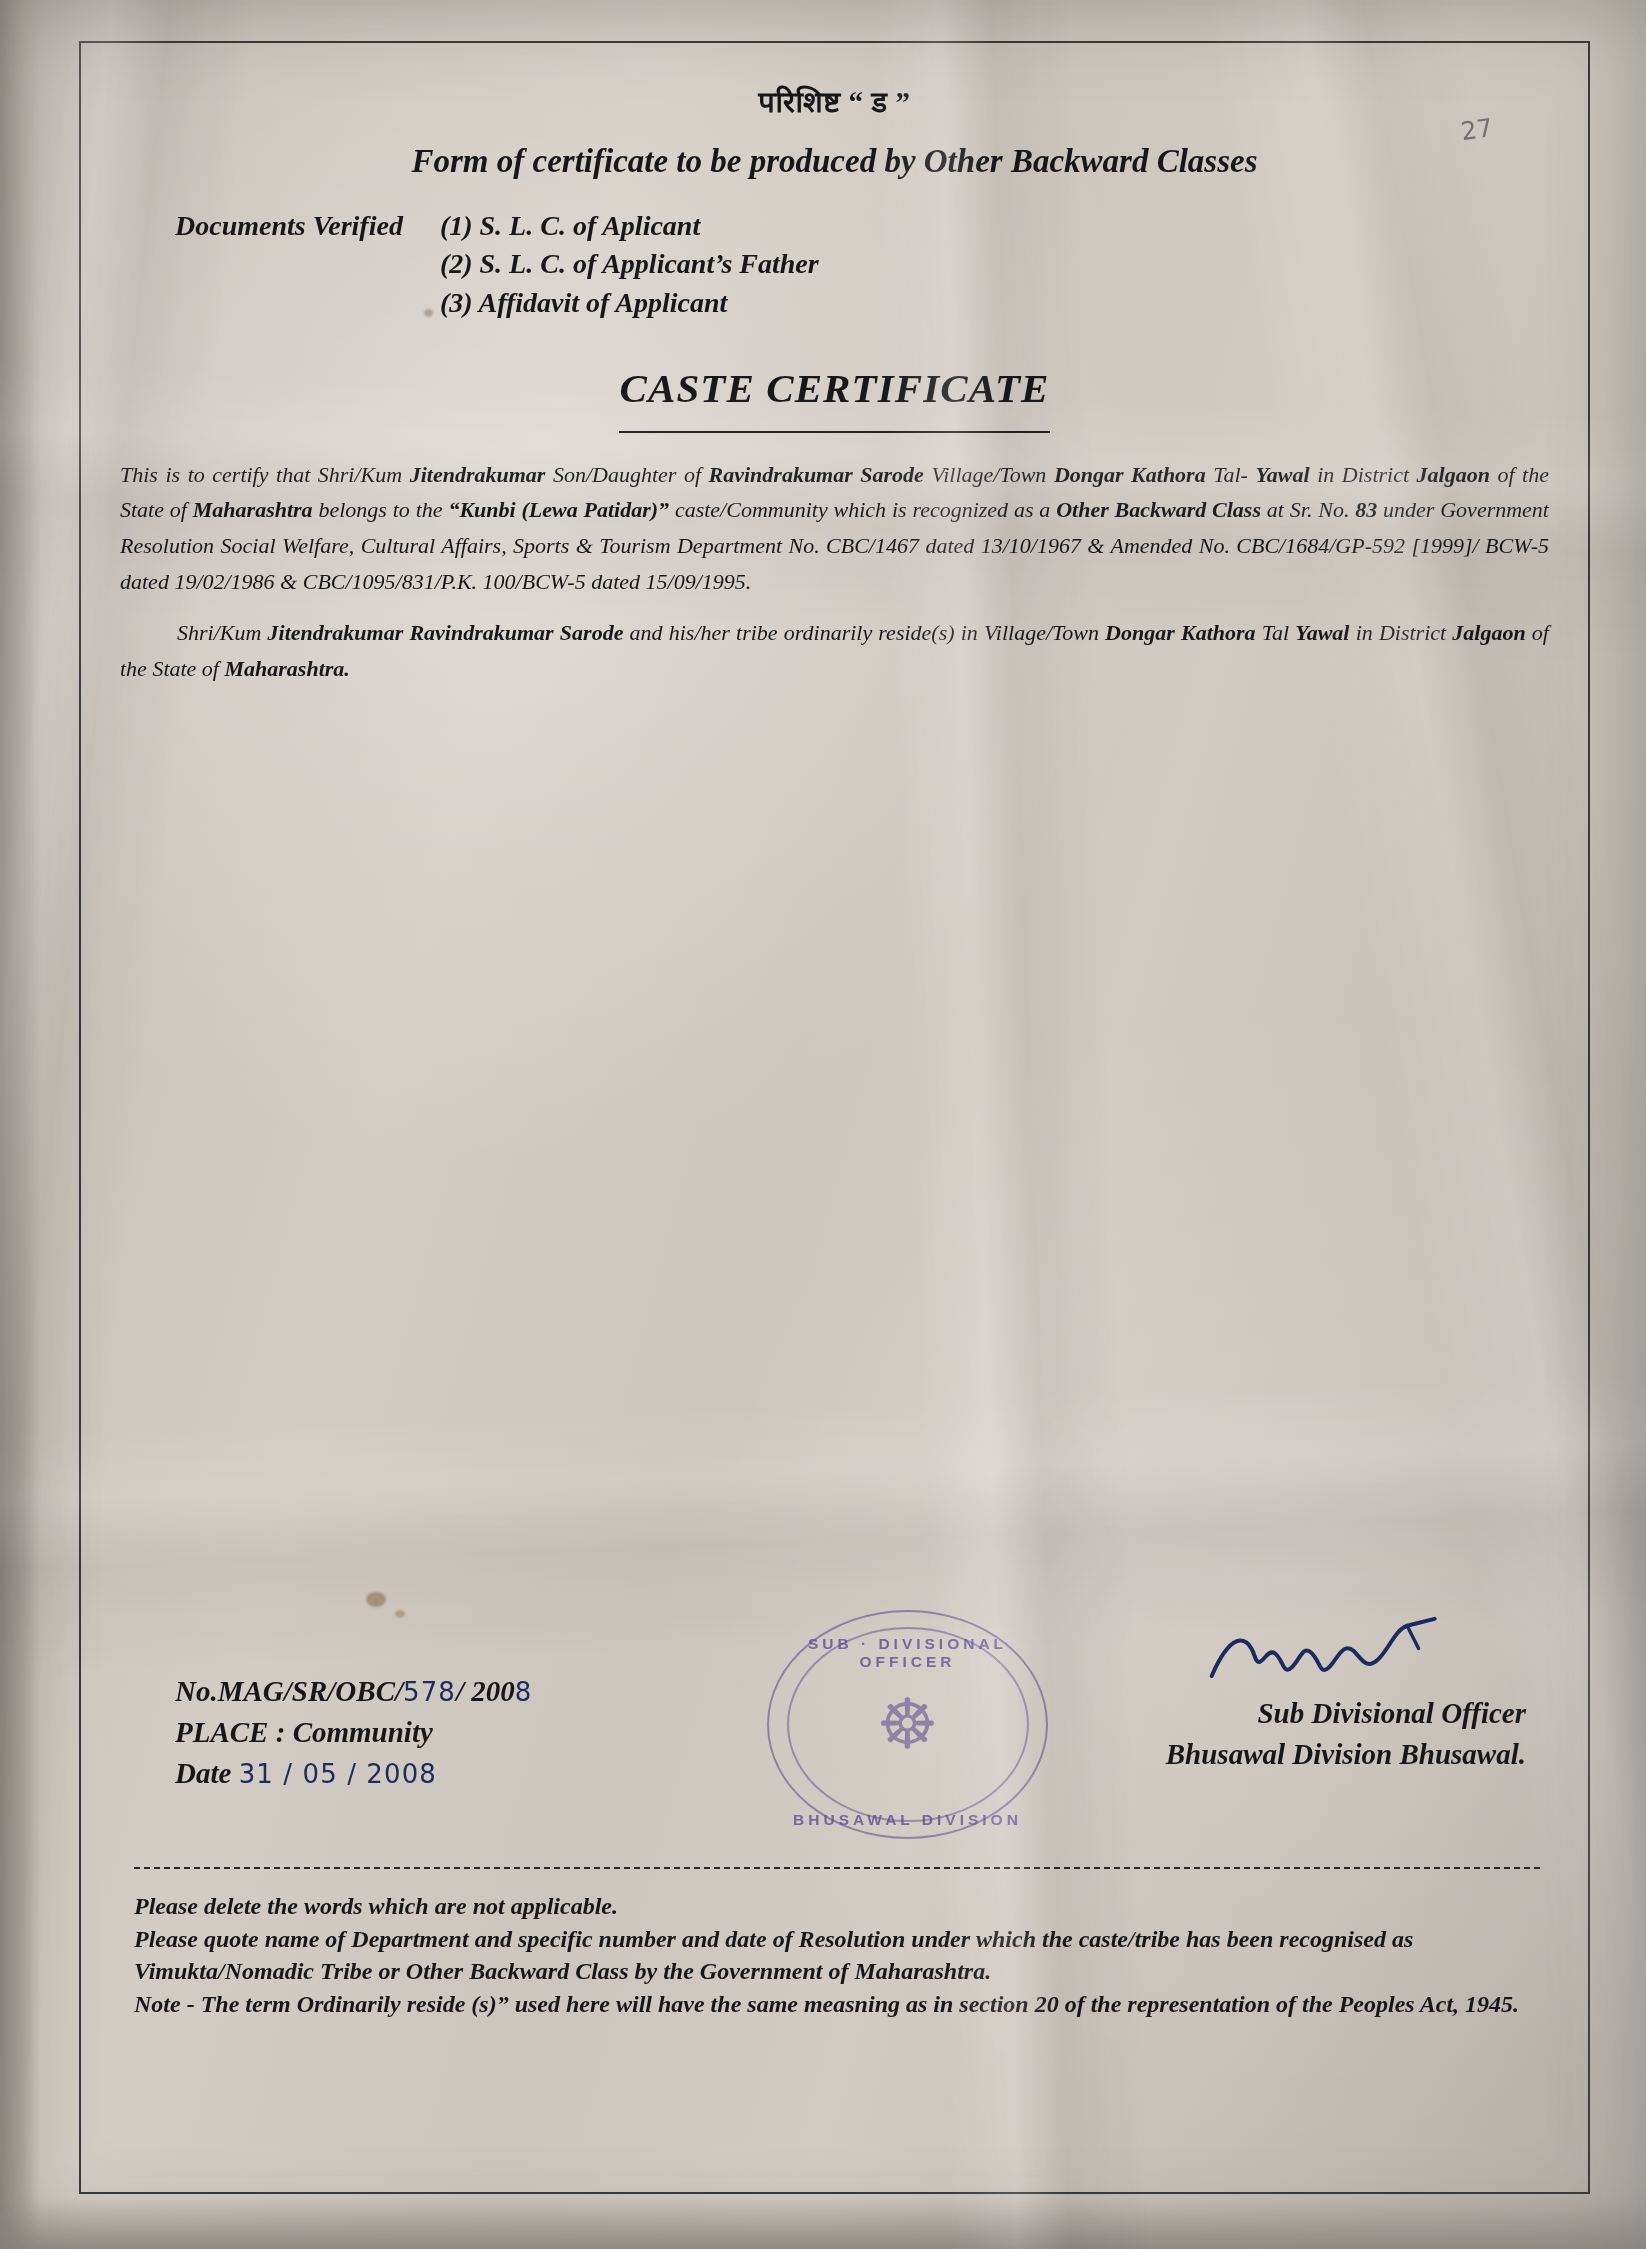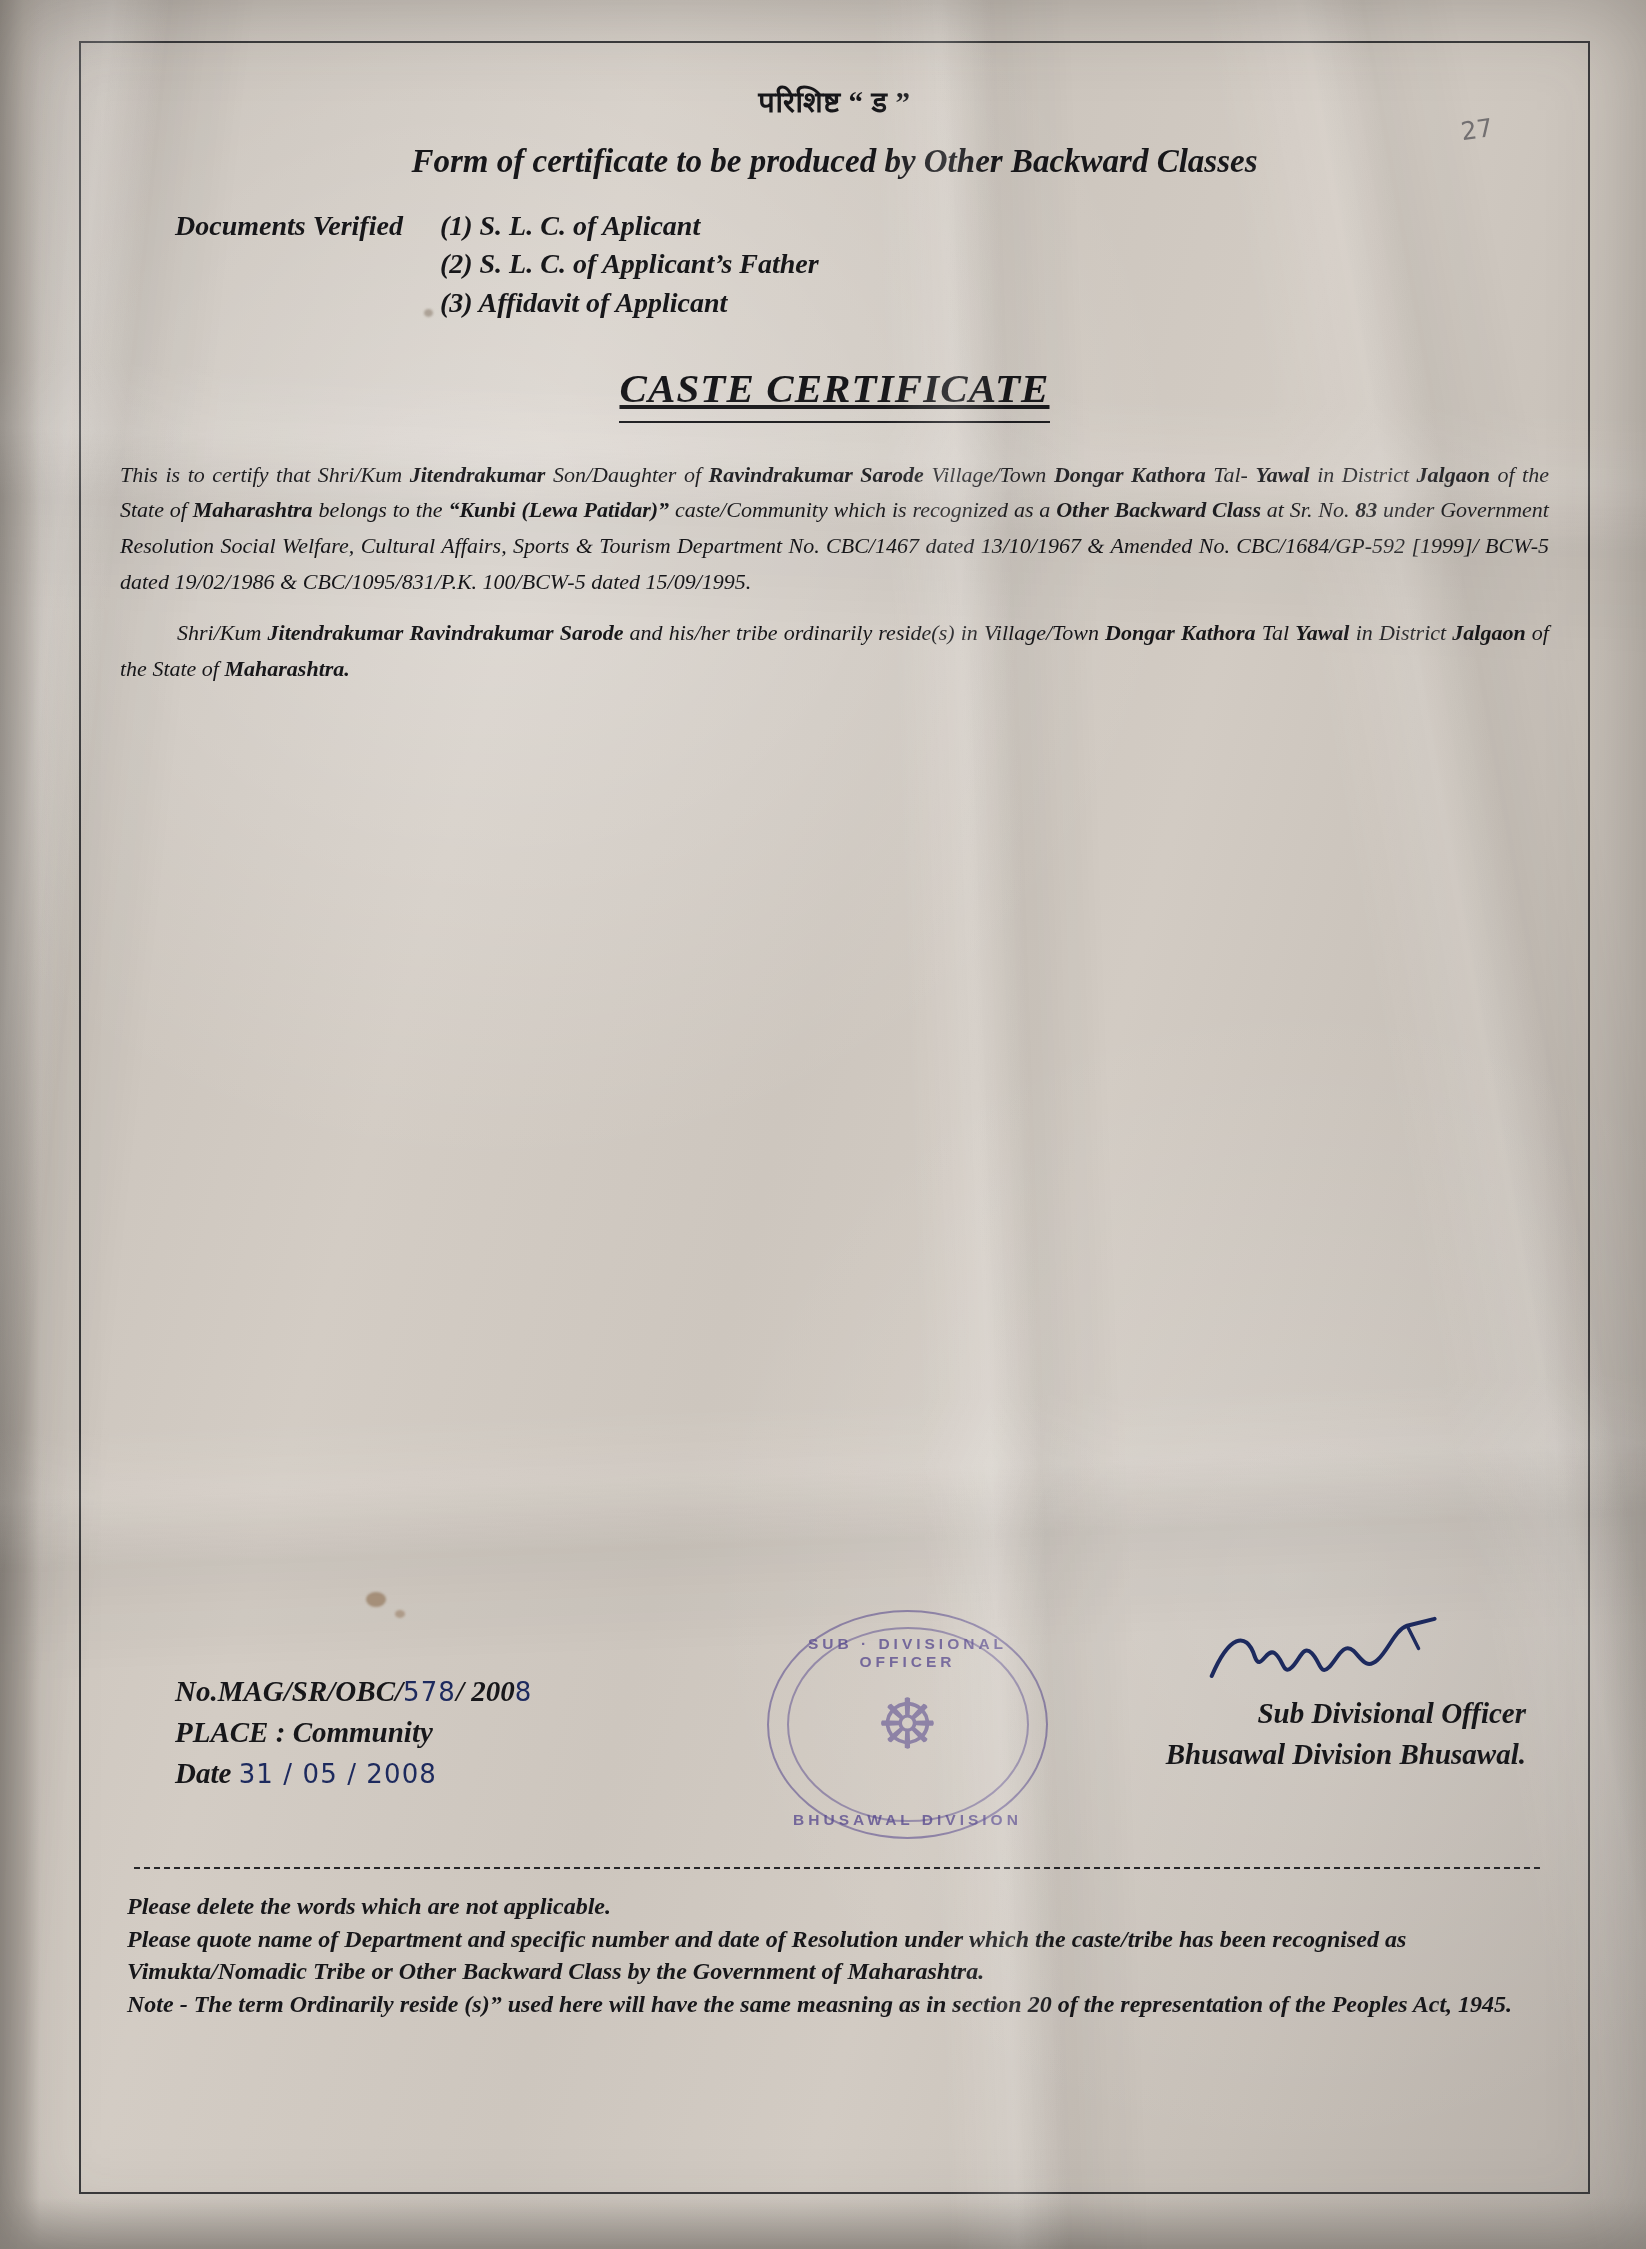--- a/index.html
+++ b/index.html
@@ -121,22 +121,21 @@
   .heading {
     text-align: center;
     font-size: 41px;
     font-weight: 700;
     font-style: italic;
     letter-spacing: 1.1px;
     margin-top: 42px;
   }
   .heading span {
     border-bottom: 2.9px solid #17171a;
-    padding-bottom: 10px;
-    text-decoration: underline;
+    padding-bottom: 20px;
   }
 
   .body-text {
     margin-top: 45px;
     font-size: 22px;
     font-style: italic;
     line-height: 1.62;
     text-align: justify;
     text-justify: inter-word;
   }
@@ -241,21 +240,21 @@
   .dash-rule {
     position: absolute;
     left: 55px;
     right: 50px;
     top: 1826px;
     border-top: 2.3px dashed #27272a;
     height: 0;
   }
   .notes {
     position: absolute;
-    left: 48px;
+    left: 55px;
     right: 50px;
     top: 1850px;
     font-size: 24px;
     font-style: italic;
     font-weight: 700;
     line-height: 1.30;
     color: #17171a;
   }
   .notes p { margin: 0 0 2.3px 0; }
 

